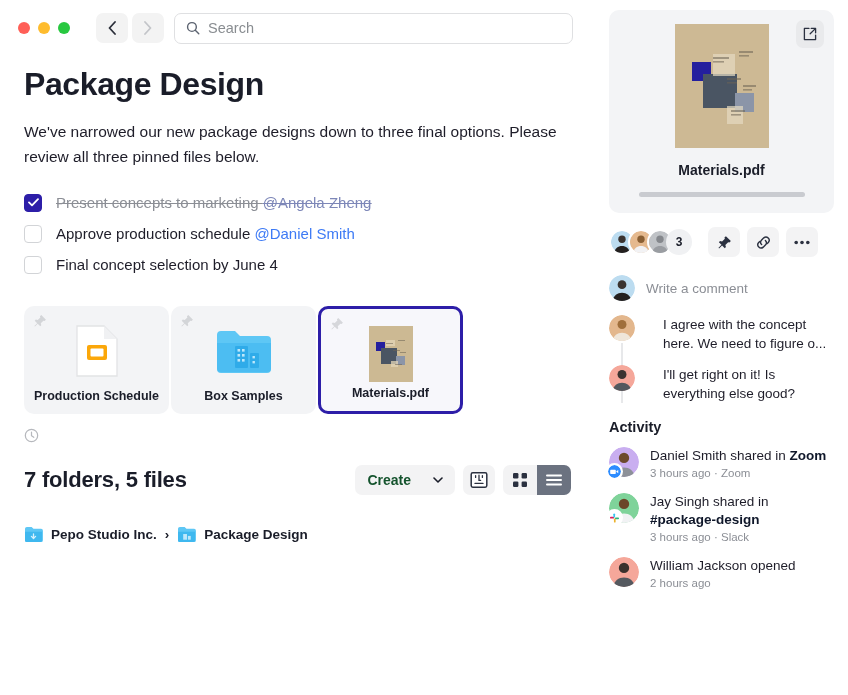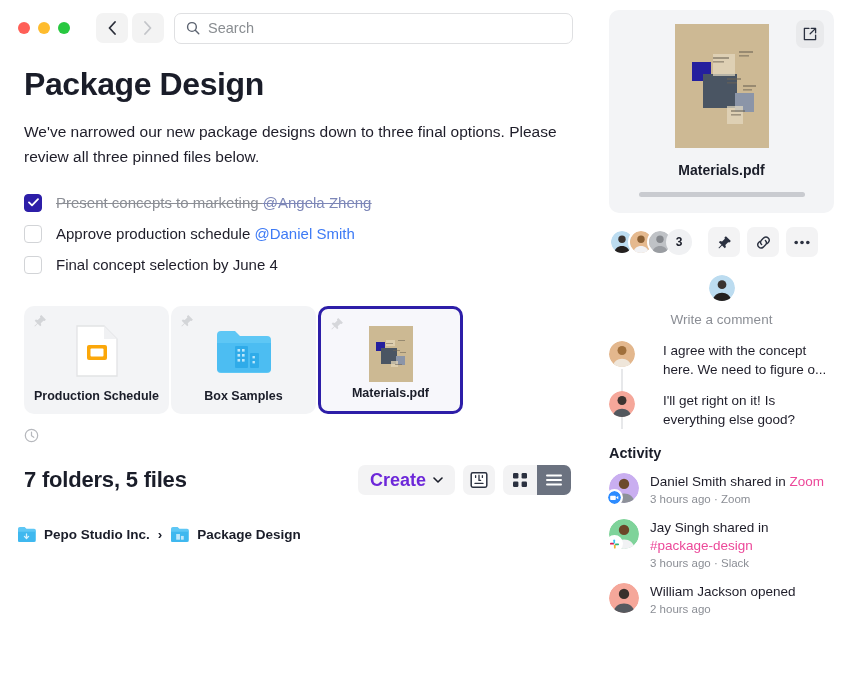--- a/index.html
+++ b/index.html
@@ -64,42 +64,42 @@
   .card .thumb { position: absolute; left: 0; right: 0; top: 14px; display:flex; align-items:center; justify-content:center; height: 62px; }
   .card .cname { font-size: 12.5px; font-weight: bold; color: #1a1d29; }
 
   .updated { display: flex; align-items: center; gap: 10px; color: #9b9ea4; font-size: 12.5px; font-weight: bold; margin-bottom: 22px; }
 
   .listhead { display: flex; align-items: center; justify-content: space-between; margin-bottom: 18px; }
   .listhead h2 { font-size: 22px; font-weight: bold; color: #1a1d29; letter-spacing: -0.2px; }
   .tools { display: flex; align-items: center; gap: 8px; }
   .create-btn {
     background: #f3f3f4; border-radius: 7px; height: 30px; padding: 0 12px;
-    display: flex; align-items: center; gap: 7px; font-size: 18px; font-weight: bold; color: #6d28d9;
+    display: flex; align-items: center; gap: 22px; font-size: 14px; font-weight: bold; color: #14532d;
   }
   .icon-btn { width: 32px; height: 30px; border-radius: 7px; background: #f3f3f4; display:flex; align-items:center; justify-content:center; }
   .seg { display: flex; border-radius: 7px; overflow: hidden; background: #f3f3f4; }
   .seg > div { width: 34px; height: 30px; display:flex; align-items:center; justify-content:center; }
   .seg > div.active { background: #6b7280; }
 
   .table { }
   .thead { display: flex; align-items: center; justify-content: space-between; padding: 0 2px 10px 2px; }
   .thead .c1 { font-size: 14px; font-weight: bold; color: #1a1d29; }
   .thead .c2 { font-size: 14px; font-weight: bold; color: #1a1d29; display:flex; align-items:center; gap:6px; }
   .row { display: flex; align-items: center; height: 35px; border-top: 1px solid #ededee; padding-right: 2px; position: relative; }
   .row .twist { width: 18px; display:flex; align-items:center; justify-content:center; }
   .bar { height: 10px; border-radius: 3px; background: #eceded; }
   .row .av { width: 20px; height: 20px; border-radius: 50%; margin-left: 10px; flex:0 0 20px; overflow:hidden; }
   .row .modbar { width: 52px; }
   .spacer { flex: 1; }
   .fade-row { opacity: .45; }
 
   .breadcrumb {
     position: absolute; left: 0; right: 0; bottom: 0; height: 42px;
-    background: #fff; display: flex; align-items: center; gap: 8px; padding: 0 17px;
+    background: #fff; display: flex; align-items: center; gap: 8px; padding: 0 24px;
     font-size: 13.5px; font-weight: bold; color: #1a1d29;
   }
   .breadcrumb .sep { color: #1a1d29; }
 
   
   .side { width: 253px; height: 695px; background: #fff; padding: 10px 14px 0 14px; overflow: hidden; }
   .preview {
     background: #f3f4f6; border-radius: 10px; padding: 14px 12px 16px 12px; position: relative;
     display: flex; flex-direction: column; align-items: center;
   }
@@ -111,38 +111,38 @@
 
   .actions { display: flex; align-items: center; margin-top: 14px; gap: 0; }
   .facepile { display: flex; align-items: center; }
   .facepile .f { width: 26px; height: 26px; border-radius: 50%; border: 2px solid #fff; margin-left: -7px; overflow: hidden; }
   .facepile .f:first-child { margin-left: 0; }
   .facepile .count { width: 26px; height: 26px; border-radius: 50%; background: #f0f1f3; margin-left: -7px;
                      display:flex; align-items:center; justify-content:center; font-size: 12px; font-weight: bold; color:#1a1d29; }
   .abtns { display: flex; gap: 7px; margin-left: 16px; }
   .abtn { width: 32px; height: 30px; border-radius: 7px; background: #f3f3f4; display:flex; align-items:center; justify-content:center; }
 
-  .comment-box { display: flex; align-items: center; gap: 11px; margin-top: 18px; flex-direction: column; }
+  .comment-box { display: flex; align-items: center; gap: 11px; margin-top: 18px; }
   .cm-av { width: 26px; height: 26px; border-radius: 50%; overflow:hidden; flex:0 0 26px; }
   .cm-ph { font-size: 13.5px; color: #8b8e95; }
 
   .comments { margin-top: 14px; position: relative; }
   .comment { display: flex; gap: 28px; margin-bottom: 12px; position: relative; }
   .comment .txt { font-size: 13.5px; line-height: 19px; color: #1e1d29; }
   .thread-line { position: absolute; left: 12px; top: 28px; width: 2px; background: #e7e8ea; }
 
   .act-title { font-size: 14.5px; font-weight: bold; color: #1a1d29; margin-top: 16px; margin-bottom: 12px; }
   .act { display: flex; gap: 11px; margin-bottom: 14px; }
   .act .avwrap { position: relative; flex: 0 0 30px; width: 30px; height: 30px; }
   .act .avwrap .av { width: 30px; height: 30px; border-radius: 50%; overflow: hidden; }
   .act .badge { position: absolute; left: -3px; bottom: -3px; width: 17px; height: 17px; border-radius: 50%;
                 border: 2px solid #fff; display:flex; align-items:center; justify-content:center; overflow:hidden; background:#fff; }
   .act .main-t { font-size: 13.5px; line-height: 18px; color: #1e1d29; }
   .act .sub-t { font-size: 11.5px; color: #8b8e95; margin-top: 2px; }
-  .link { color: #ec4899; font-weight: normal; }
+  .link { color: #0f172a; font-weight: bold; }
 </style>
 </head>
 <body>
 
 <div class="app">
 
   <div class="main">
 
     <div class="titlebar">
       <div class="traffic">

